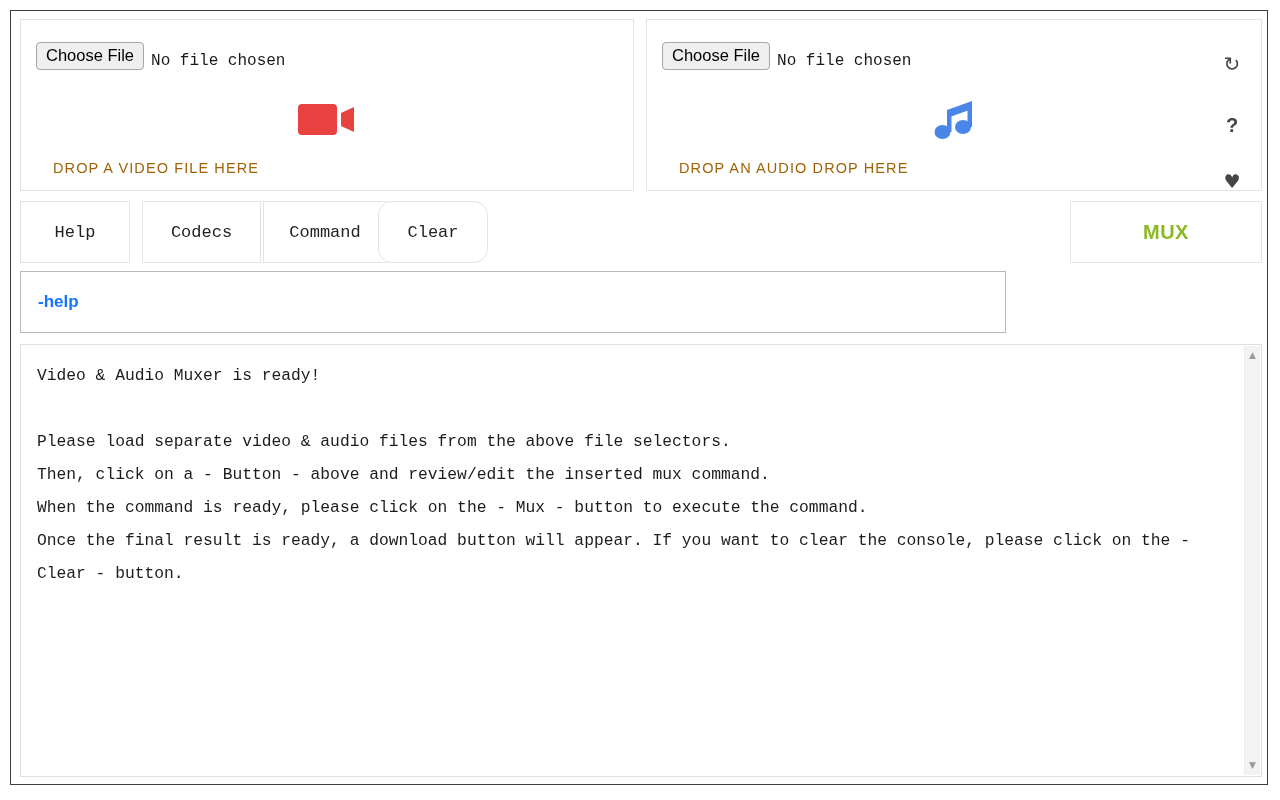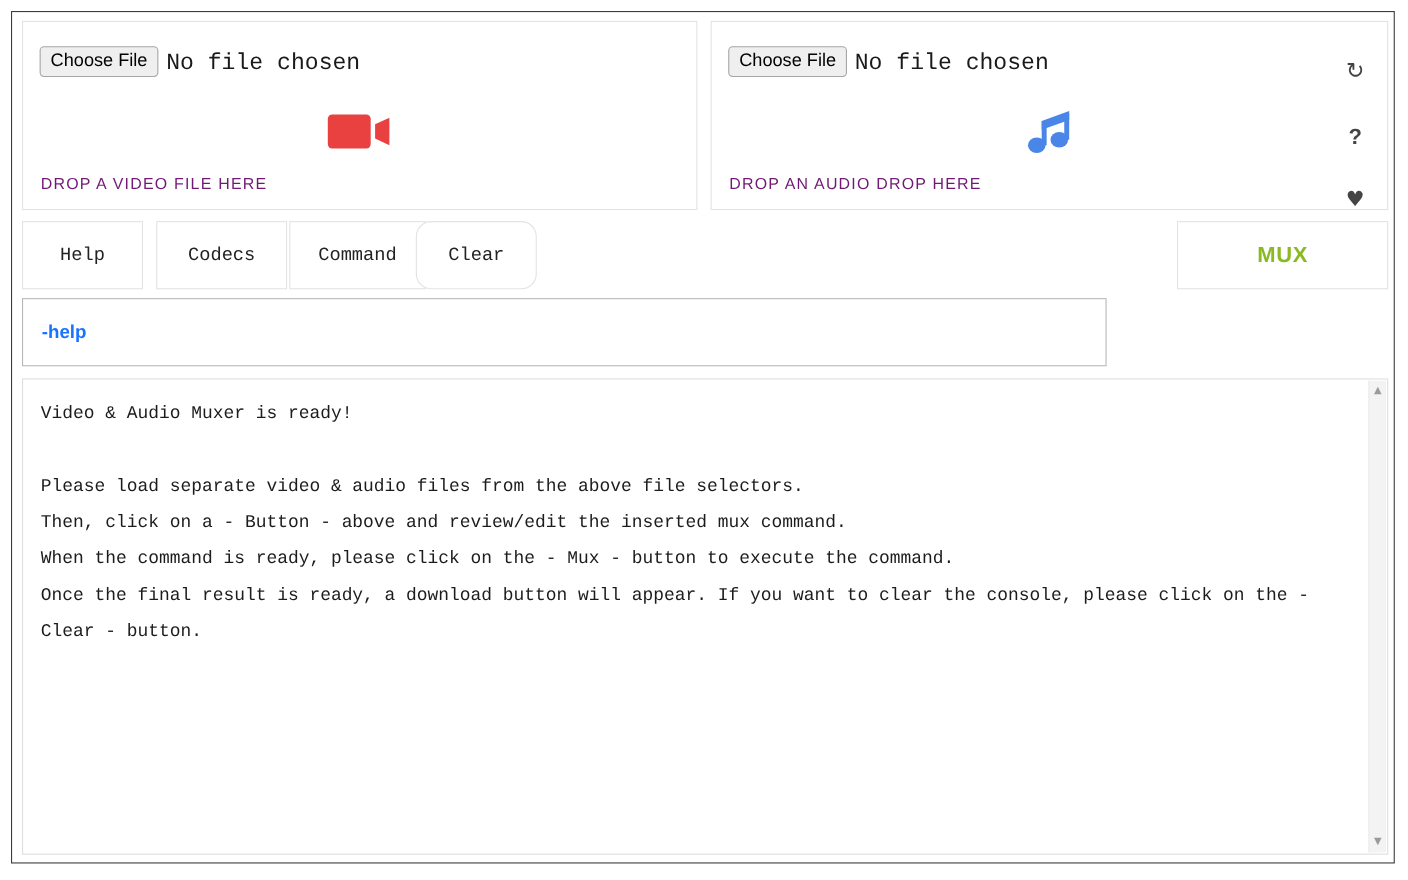--- a/index.html
+++ b/index.html
@@ -67,42 +67,42 @@
     color: #000000;
     background: #efefef;
     border: 1px solid #a6a6a6;
     border-radius: 4px;
     padding: 3px 9px 4px 9px;
     line-height: 19px;
     cursor: default;
   }
   .file-status {
     font-family: "Liberation Mono", monospace;
-    font-size: 21px;
+    font-size: 16px;
     color: #1a1a1a;
     margin-left: 7px;
   }
 
   .media-icon {
     position: absolute;
     left: 0;
     top: 78px;
     width: 100%;
     text-align: center;
     height: 46px;
   }
 
   .drop-label {
     position: absolute;
-    left: 16px;
+    left: 32px;
     bottom: 14px;
     font-family: "Liberation Sans", sans-serif;
     font-size: 14.5px;
     letter-spacing: 1.1px;
-    color: #701a75;
+    color: #a16207;
   }
 
   
   .icon-rail {
     position: absolute;
     right: 14px;
     top: 0;
     bottom: 0;
     width: 30px;
   }

